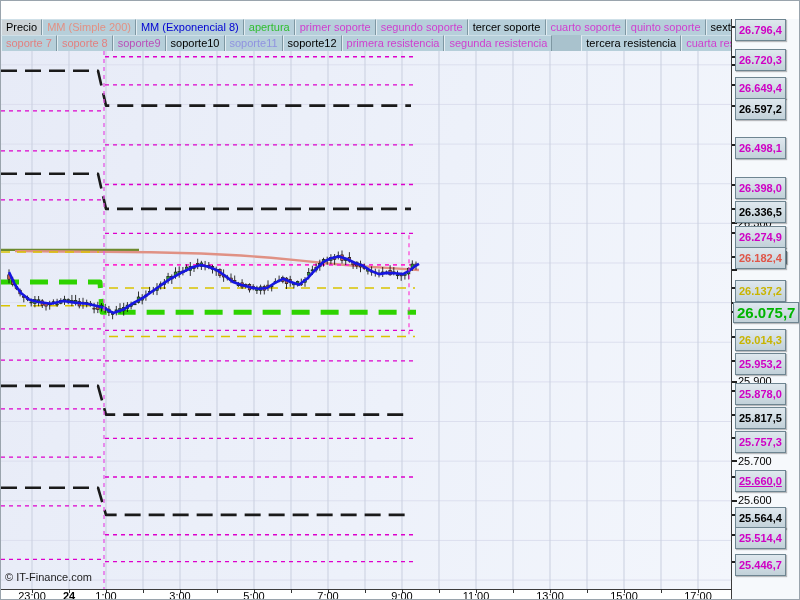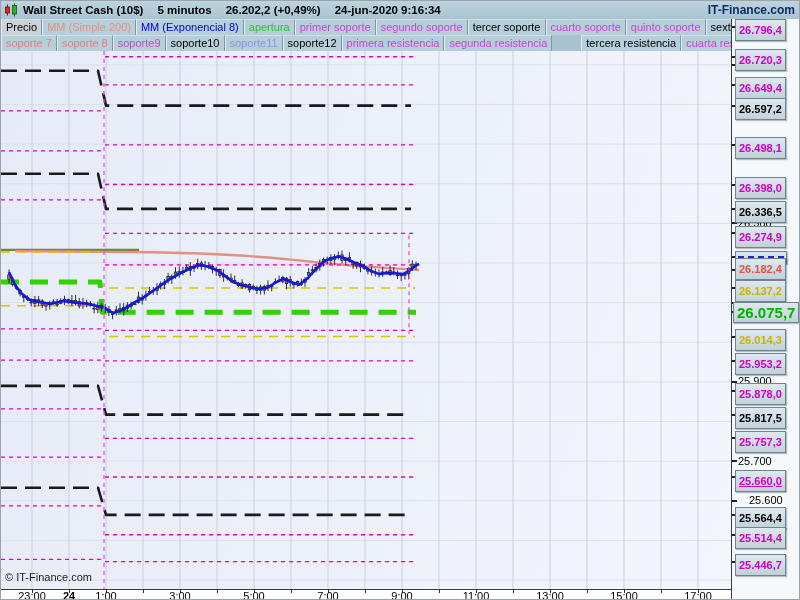--- a/index.html
+++ b/index.html
@@ -42,33 +42,20 @@
   .pbox.yellow{color:#c8b400;}
   .pbox.greenbig{color:#00b400;font-size:15px;left:1px;padding:1px 3px;}
   .pbox.emadash{width:46px;height:9px;padding:1px 2px;}
   .pbox.emadash div{height:0;border-top:2px dashed #2222dd;margin-top:3px;}
 </style>
 </head>
 <body>
 
 <div id="app">
 
-  <div id="toolbar">
-    <svg id="tb-icon" viewBox="0 0 14 14">
-      <line x1="3.5" y1="1.5" x2="3.5" y2="12.5" stroke="#7a1010" stroke-width="1"></line>
-      <rect x="1.5" y="4" width="4" height="6" fill="#d03028" stroke="#6d0e0e" stroke-width="0.8"></rect>
-      <line x1="10.5" y1="0.5" x2="10.5" y2="13.5" stroke="#0c5c0c" stroke-width="1"></line>
-      <rect x="8.5" y="2.5" width="4" height="8.5" fill="#2fae2f" stroke="#0c5c0c" stroke-width="0.8"></rect>
-    </svg>
-    <span class="seg">Wall Street Cash (10$)</span>
-    <span class="seg">5 minutos</span>
-    <span class="seg">26.202,2 (+0,49%)</span>
-    <span class="seg">24-jun-2020 9:16:34</span>
-    <span id="tb-brand">IT-Finance.com</span>
-  </div>
 
   <div id="legend1" class="legend-row">
       <span class="legend-cell" style="color: rgb(0, 0, 0); background: rgb(204, 211, 215);">Precio</span>
       <span class="legend-cell" style="color: rgb(226, 145, 132);">MM (Simple 200)</span>
       <span class="legend-cell" style="color: rgb(0, 0, 210);">MM (Exponencial 8)</span>
       <span class="legend-cell" style="color: rgb(47, 190, 47);">apertura</span>
       <span class="legend-cell" style="color: rgb(207, 63, 207);">primer soporte</span>
       <span class="legend-cell" style="color: rgb(207, 63, 207);">segundo soporte</span>
       <span class="legend-cell" style="color: rgb(0, 0, 0);">tercer soporte</span>
       <span class="legend-cell" style="color: rgb(207, 63, 207);">cuarto soporte</span>
@@ -423,21 +410,21 @@
       <div class="plabel" style="top: 39.3129px;">26.700</div>
       <div class="tick" style="top: 203.354px;"></div>
       <div class="plabel" style="top: 197.854px;">26.300</div>
       <div class="tick" style="top: 282.625px;"></div>
       <div class="plabel" style="top: 277.125px;">26.100</div>
       <div class="tick" style="top: 361.896px;"></div>
       <div class="plabel" style="top: 356.396px;">25.900</div>
       <div class="tick" style="top: 441.166px;"></div>
       <div class="plabel" style="top: 435.666px;">25.700</div>
       <div class="tick" style="top: 480.802px;"></div>
-      <div class="plabel" style="top: 475.302px; margin-left: 11px;">25.600</div>
+      <div class="plabel" style="top: 475.302px;">25.600</div>
       <div class="tick" style="top: 6.60444px;"></div>
       <div class="pbox magenta" style="top: 0.104439px;">26.796,4</div>
       <div class="tick" style="top: 36.7669px;"></div>
       <div class="pbox magenta" style="top: 30.2669px;">26.720,3</div>
       <div class="tick" style="top: 64.8684px;"></div>
       <div class="pbox magenta" style="top: 58.3684px;">26.649,4</div>
       <div class="tick" style="top: 85.5581px;"></div>
       <div class="pbox black" style="top: 79.0581px;">26.597,2</div>
       <div class="tick" style="top: 124.837px;"></div>
       <div class="pbox magenta" style="top: 118.337px;">26.498,1</div>
@@ -445,21 +432,21 @@
       <div class="pbox magenta" style="top: 158.012px;">26.398,0</div>
       <div class="tick" style="top: 188.887px;"></div>
       <div class="pbox black" style="top: 182.387px;">26.336,5</div>
       <div class="tick" style="top: 213.303px;"></div>
       <div class="pbox magenta" style="top: 206.803px;">26.274,9</div>
       <div class="tick" style="top: 237.044px;"></div>
       <div class="pbox emadash" style="top: 232.044px;">
         <div></div>
       </div>
       <div class="tick" style="top: 249.966px;"></div>
-      <div class="pbox red" style="top: 239px;">26.182,4</div>
+      <div class="pbox red" style="top: 228px;">26.182,4</div>
       <div class="tick" style="top: 267.881px;"></div>
       <div class="pbox yellow" style="top: 261.381px;">26.137,2</div>
       <div class="tick" style="top: 292.256px;"></div>
       <div class="pbox greenbig" style="top: 282.756px;">26.075,7</div>
       <div class="tick" style="top: 316.593px;"></div>
       <div class="pbox yellow" style="top: 310.093px;">26.014,3</div>
       <div class="tick" style="top: 340.81px;"></div>
       <div class="pbox magenta" style="top: 334.31px;">25.953,2</div>
       <div class="tick" style="top: 370.616px;"></div>
       <div class="pbox magenta" style="top: 364.116px;">25.878,0</div>

